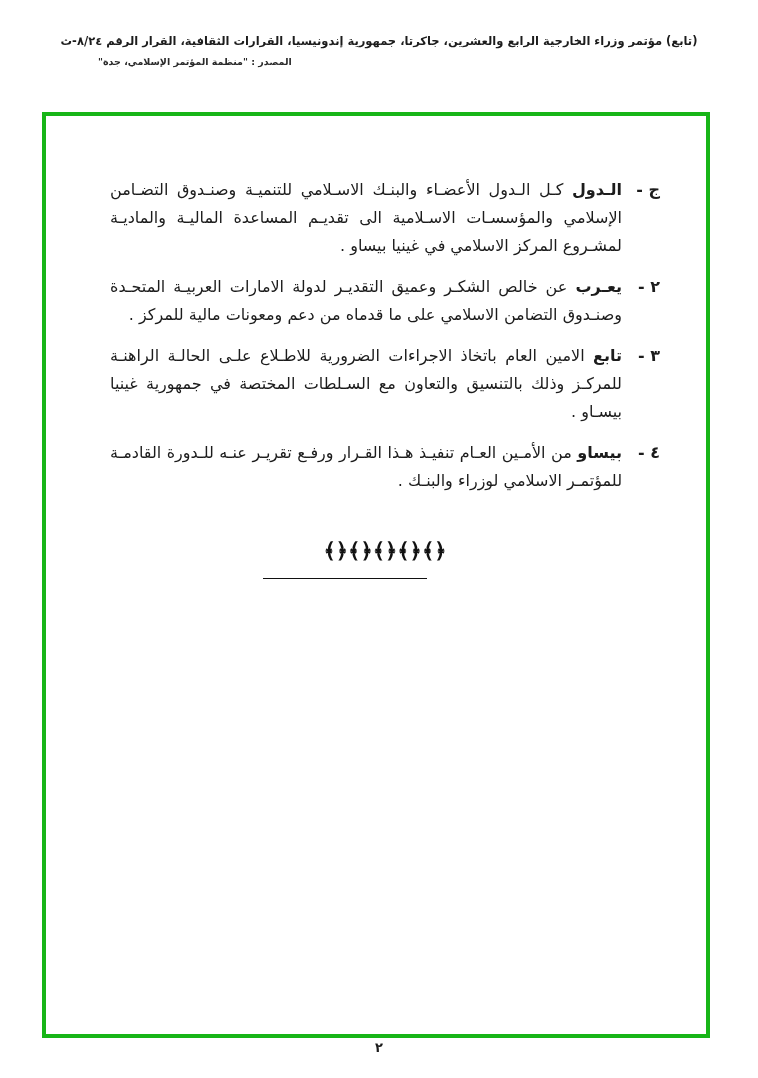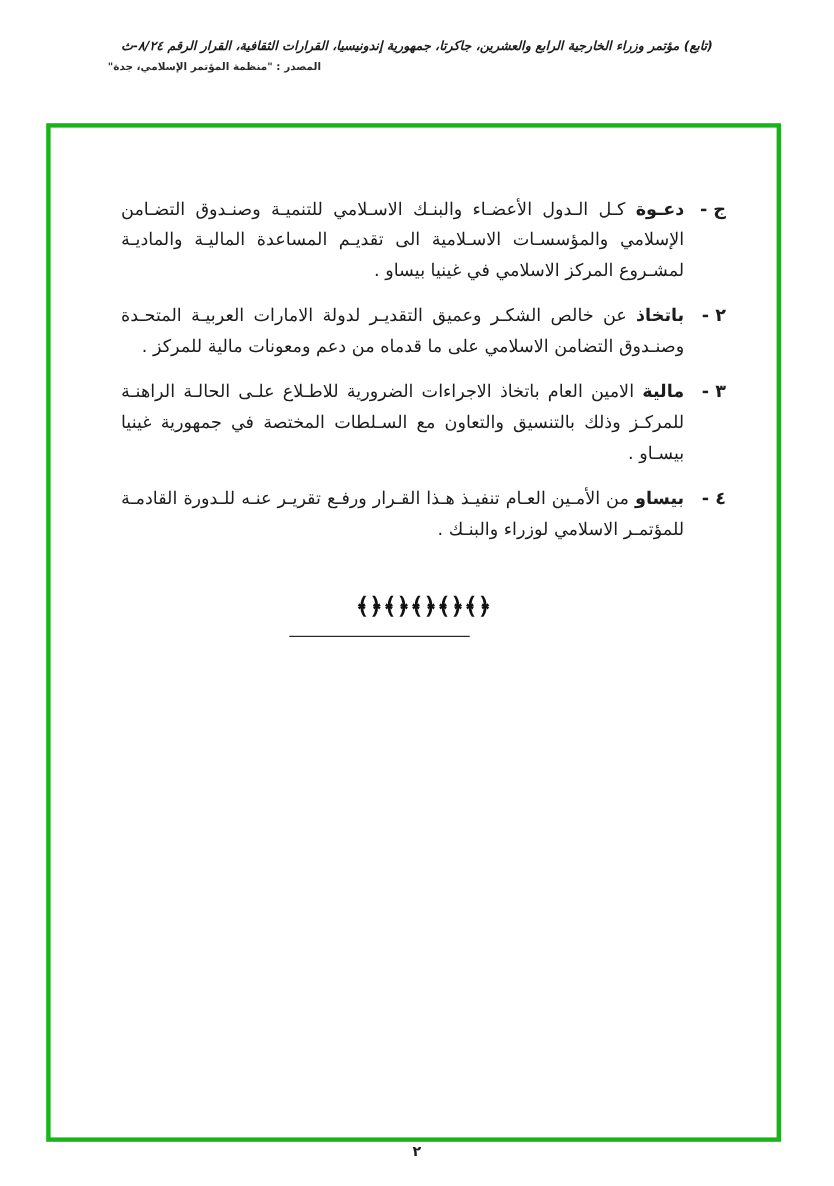--- a/index.html
+++ b/index.html
@@ -15,21 +15,20 @@
   .header-line1 {
     position: absolute;
     top: 34px;
     left: 0;
     width: 100%;
     text-align: center;
     direction: rtl;
     font-size: 11.5px;
     font-weight: bold;
     letter-spacing: 0.1px;
-    font-style: italic;
   }
   .header-line2 {
     position: absolute;
     top: 56px;
     left: 98px;
     direction: rtl;
     font-size: 9.5px;
     font-weight: bold;
     color: #2a2a2a;
   }
@@ -104,31 +103,31 @@
     <div class="header-line1">(تابع) مؤتمر وزراء الخارجية الرابع والعشرين، جاكرتا، جمهورية إندونيسيا، القرارات الثقافية، القرار الرقم ٨/٢٤-ث</div>
     <div class="header-line2">المصدر :  "منظمة المؤتمر الإسلامي، جدة"</div>
   </div>
 
   <div class="frame" style="border-color: rgb(23, 181, 23);">
 
     <div class="content">
 
       <div class="item">
         <div class="marker">ج -</div>
-        <div class="item-text"><b>دعـوة</b> <span>كـل الـدول الأعضـاء والبنـك الاسـلامي للتنميـة وصنـدوق التضـامن الإسلامي والمؤسسـات الاسـلامية الى تقديـم المساعدة الماليـة والماديـة لمشـروع المركز الاسلامي في غينيا بيساو .</span></div>
+        <div class="item-text"><b>الـدول</b> <span>كـل الـدول الأعضـاء والبنـك الاسـلامي للتنميـة وصنـدوق التضـامن الإسلامي والمؤسسـات الاسـلامية الى تقديـم المساعدة الماليـة والماديـة لمشـروع المركز الاسلامي في غينيا بيساو .</span></div>
       </div>
 
       <div class="item">
         <div class="marker">٢ -</div>
-        <div class="item-text"><b>باتخاذ</b> <span>عن خالص الشكـر وعميق التقديـر لدولة الامارات العربيـة المتحـدة وصنـدوق التضامن الاسلامي على ما قدماه من دعم ومعونات مالية للمركز .</span></div>
+        <div class="item-text"><b>يعـرب</b> <span>عن خالص الشكـر وعميق التقديـر لدولة الامارات العربيـة المتحـدة وصنـدوق التضامن الاسلامي على ما قدماه من دعم ومعونات مالية للمركز .</span></div>
       </div>
 
       <div class="item">
         <div class="marker">٣ -</div>
-        <div class="item-text"><b>مالية</b> <span>الامين العام باتخاذ الاجراءات الضرورية للاطـلاع علـى الحالـة الراهنـة للمركـز وذلك بالتنسيق والتعاون مع السـلطات المختصة في جمهورية غينيا بيسـاو .</span></div>
+        <div class="item-text"><b>تابع</b> <span>الامين العام باتخاذ الاجراءات الضرورية للاطـلاع علـى الحالـة الراهنـة للمركـز وذلك بالتنسيق والتعاون مع السـلطات المختصة في جمهورية غينيا بيسـاو .</span></div>
       </div>
 
       <div class="item">
         <div class="marker">٤ -</div>
         <div class="item-text"><b>بيساو</b> <span>من الأمـين العـام تنفيـذ هـذا القـرار ورفـع تقريـر عنـه للـدورة القادمـة للمؤتمـر الاسلامي لوزراء والبنـك .</span></div>
       </div>
 
       <div class="ornament">﴿﴾﴿﴾﴿﴾﴿﴾﴿﴾</div>
 
     </div>

